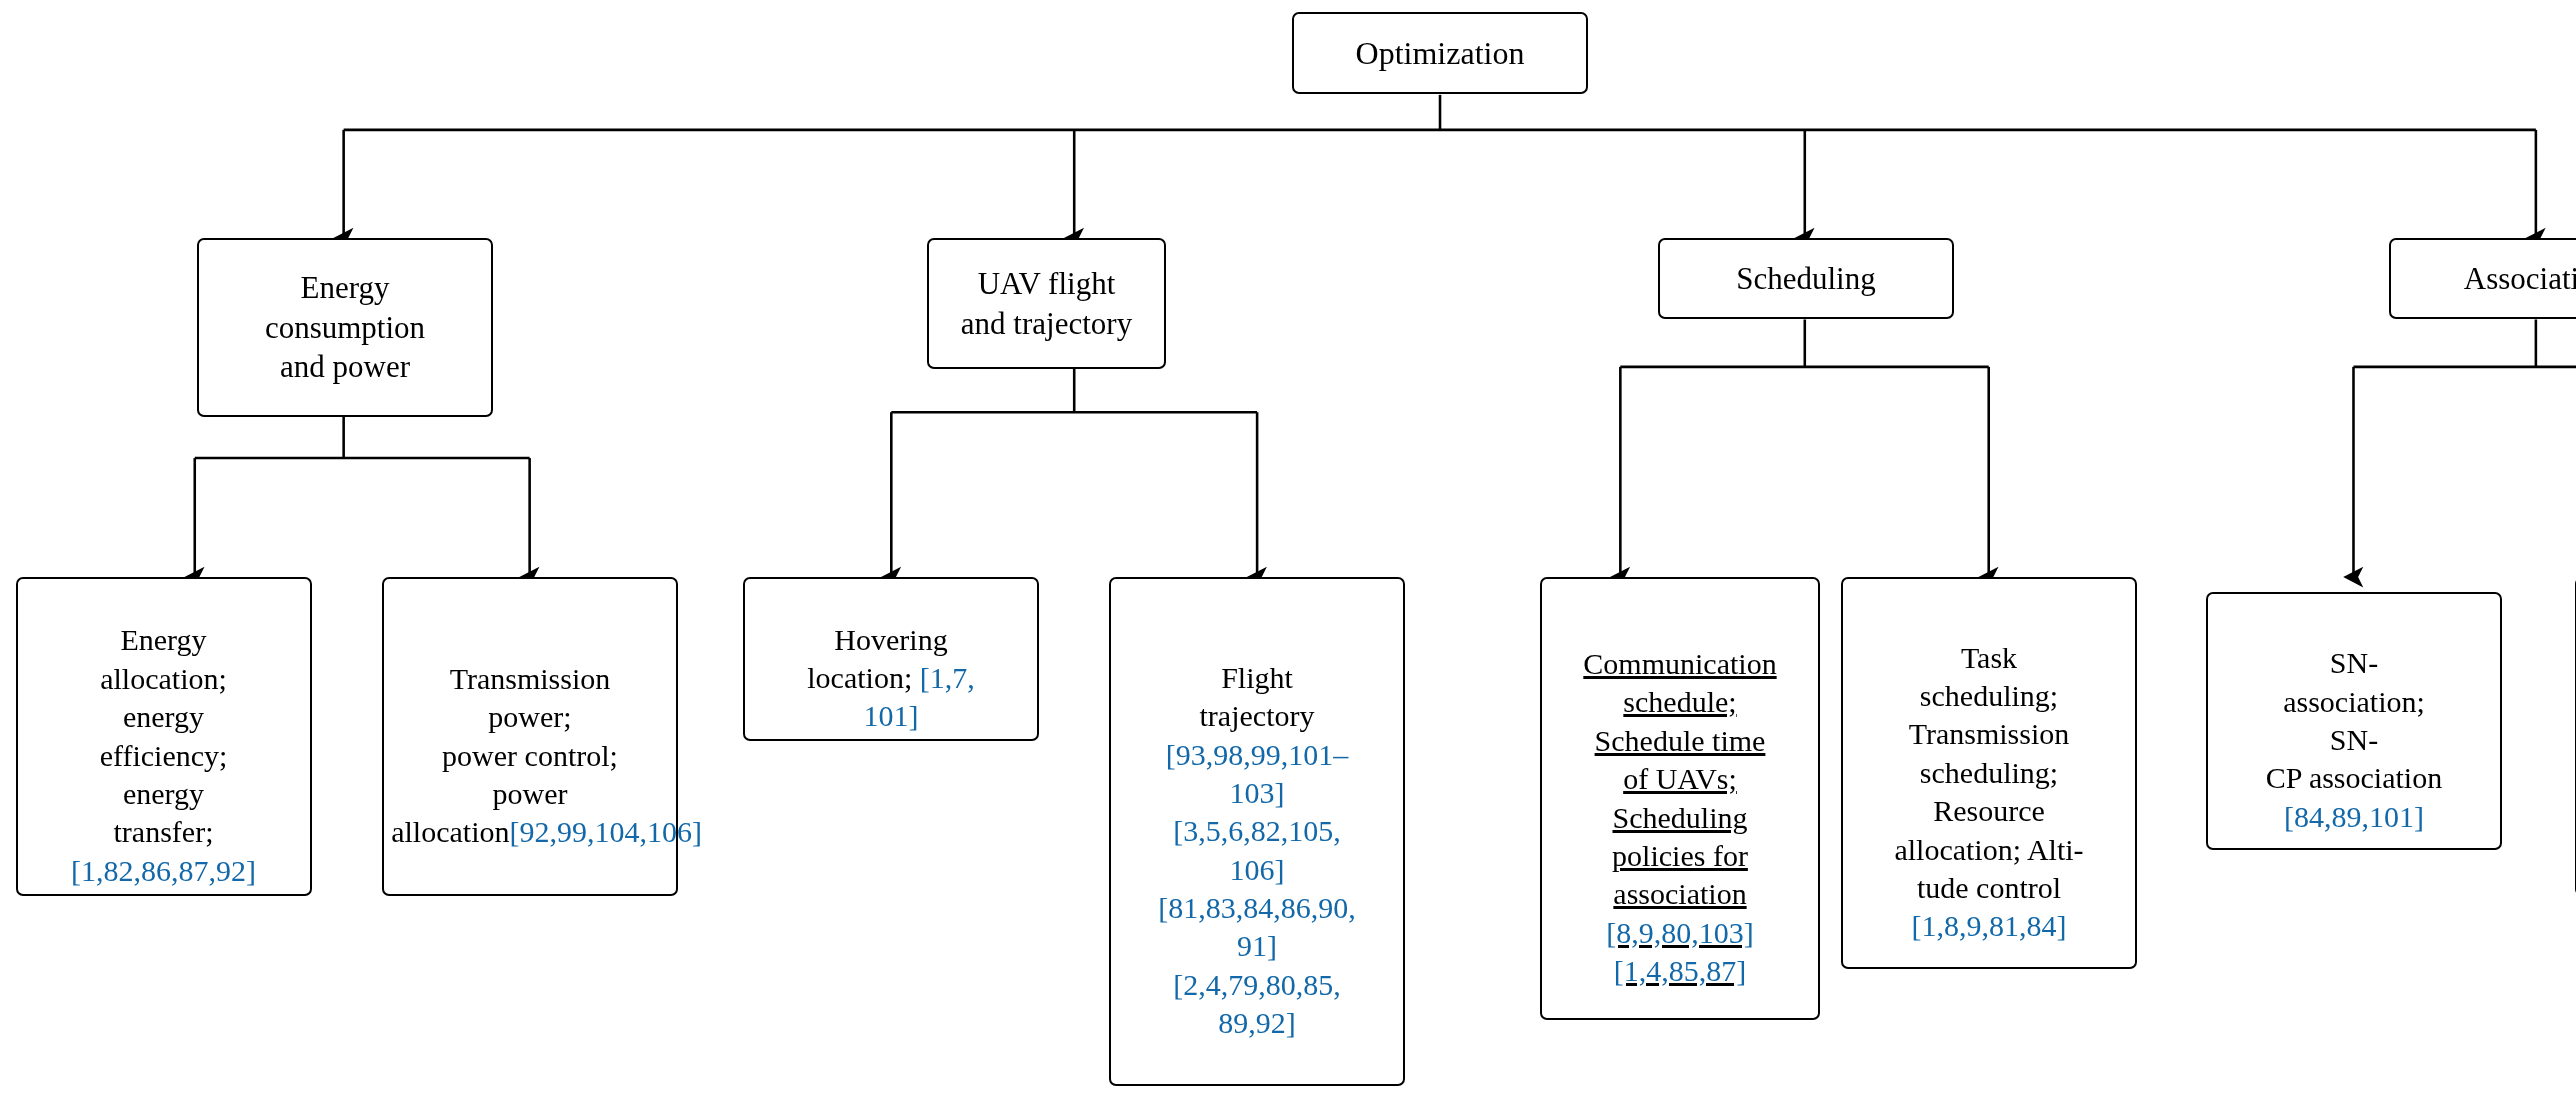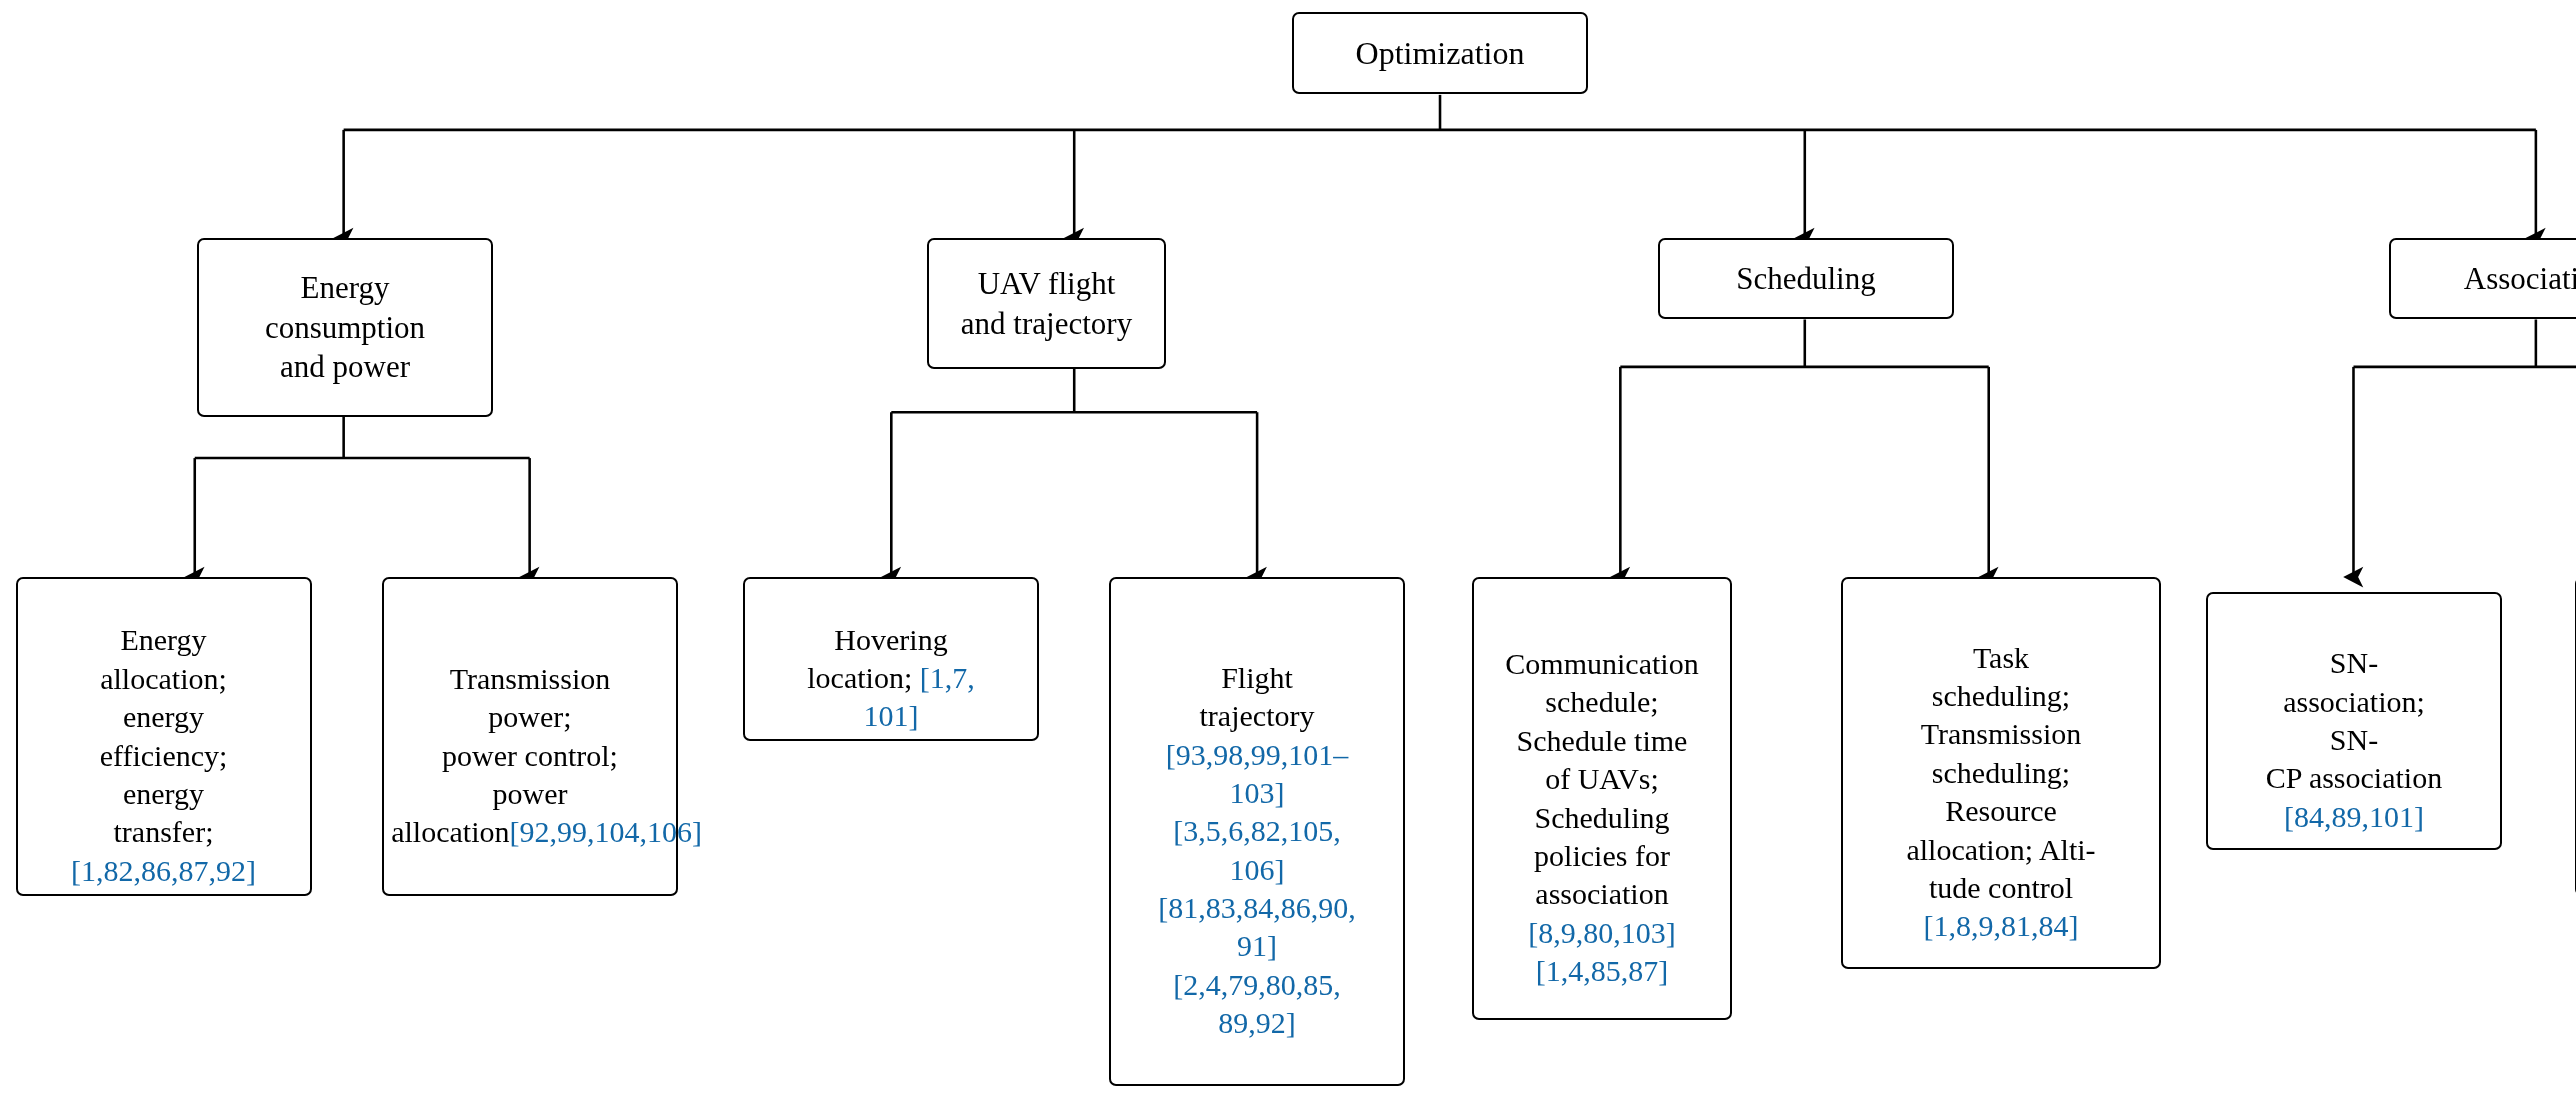--- a/index.html
+++ b/index.html
@@ -152,35 +152,35 @@
 103]
 [3,5,6,82,105,
 106]
 [81,83,84,86,90,
 91]
 [2,4,79,80,85,
 89,92]</span>
     </span>
   </div>
 
-  <div class="node leaf" style="left:1472px; top:577px; width:260px; height:443px;">
+  <div class="node leaf" style="left:1540px; top:577px; width:280px; height:443px;text-decoration:underline;">
     <span class="txt">
       <span>Communication
 schedule;
 Schedule time
 of UAVs;
 Scheduling
 policies for
 association</span>
       <span class="cite">[8,9,80,103]
 [1,4,85,87]</span>
     </span>
   </div>
 
-  <div class="node leaf" style="left:1841px; top:577px; width:320px; height:392px;align-items:center;">
+  <div class="node leaf" style="left:1841px; top:577px; width:296px; height:392px;align-items:center;">
     <span class="txt">
       <span>Task
 scheduling;
 Transmission
 scheduling;
 Resource
 allocation; Alti-
 tude control</span>
       <span class="cite">[1,8,9,81,84]</span>
     </span>

